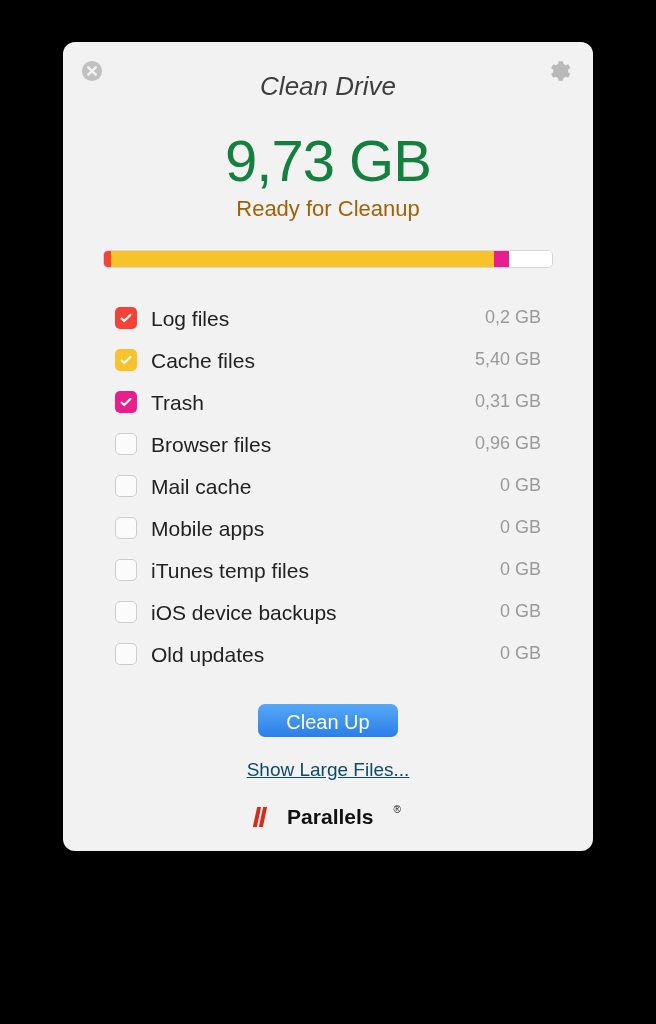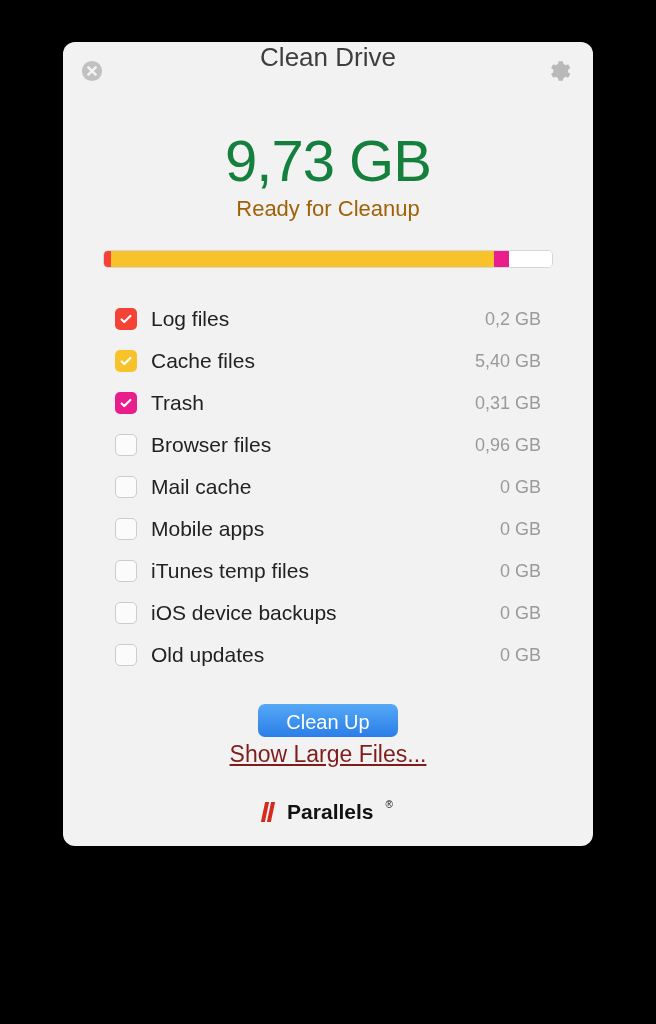--- a/index.html
+++ b/index.html
@@ -24,22 +24,23 @@
       width: 530px;
       border-radius: 12px;
       box-shadow: 0 35px 60px rgba(0,0,0,0.6);
       padding-bottom: 22px;
       overflow: hidden;
     }
     .header {
       position: relative;
       height: 60px;
       display: flex;
-      align-items: flex-start;
-      justify-content: center;
+      align-items: flex-end;
+      justify-content: center;
+      font-style: italic;
     }
     .close-btn {
       position: absolute;
       left: 18px;
       top: 18px;
       width: 22px;
       height: 22px;
       cursor: pointer;
     }
     .close-btn svg { width: 100%; height: 100%; }
@@ -84,21 +85,20 @@
     .seg-red { background: #f44336; width: 1.5%; }
     .seg-yellow { background: #f8c22a; width: 85.5%; }
     .seg-pink { background: #e91e8c; width: 3.5%; }
     .seg-empty { flex: 1; background: #fff; }
 
     .items {
       margin: 30px 40px 0 40px;
     }
     .item-row {
       display: flex;
-      align-items: center;
       padding: 9px 12px;
     }
     .cb {
       width: 22px;
       height: 22px;
       border-radius: 5px;
       margin-right: 14px;
       flex-shrink: 0;
       display: flex;
       align-items: center;
@@ -133,33 +133,33 @@
       color: #fff;
       font-size: 20px;
       padding: 7px 28px 3px 28px;
       border: none;
       border-radius: 7px;
       cursor: pointer;
       font-family: inherit;
     }
     .show-link {
       display: inline-block;
-      margin-top: 4px;
-      color: #7f1d1d;
-      font-size: 23px;
+      margin-top: 22px;
+      color: #0c4a6e;
+      font-size: 19px;
       text-decoration: underline;
       cursor: pointer;
     }
     .brand {
-      margin-top: 32px;
+      margin-top: 24px;
       text-align: center;
       display: flex;
       align-items: center;
       justify-content: center;
-      gap: 12px;
+      gap: 20px;
     }
     .brand-bars {
       display: flex;
       gap: 2px;
       margin-right: 2px;
     }
     .brand-bars span {
       width: 4px;
       height: 20px;
       background: #d52b1e;

